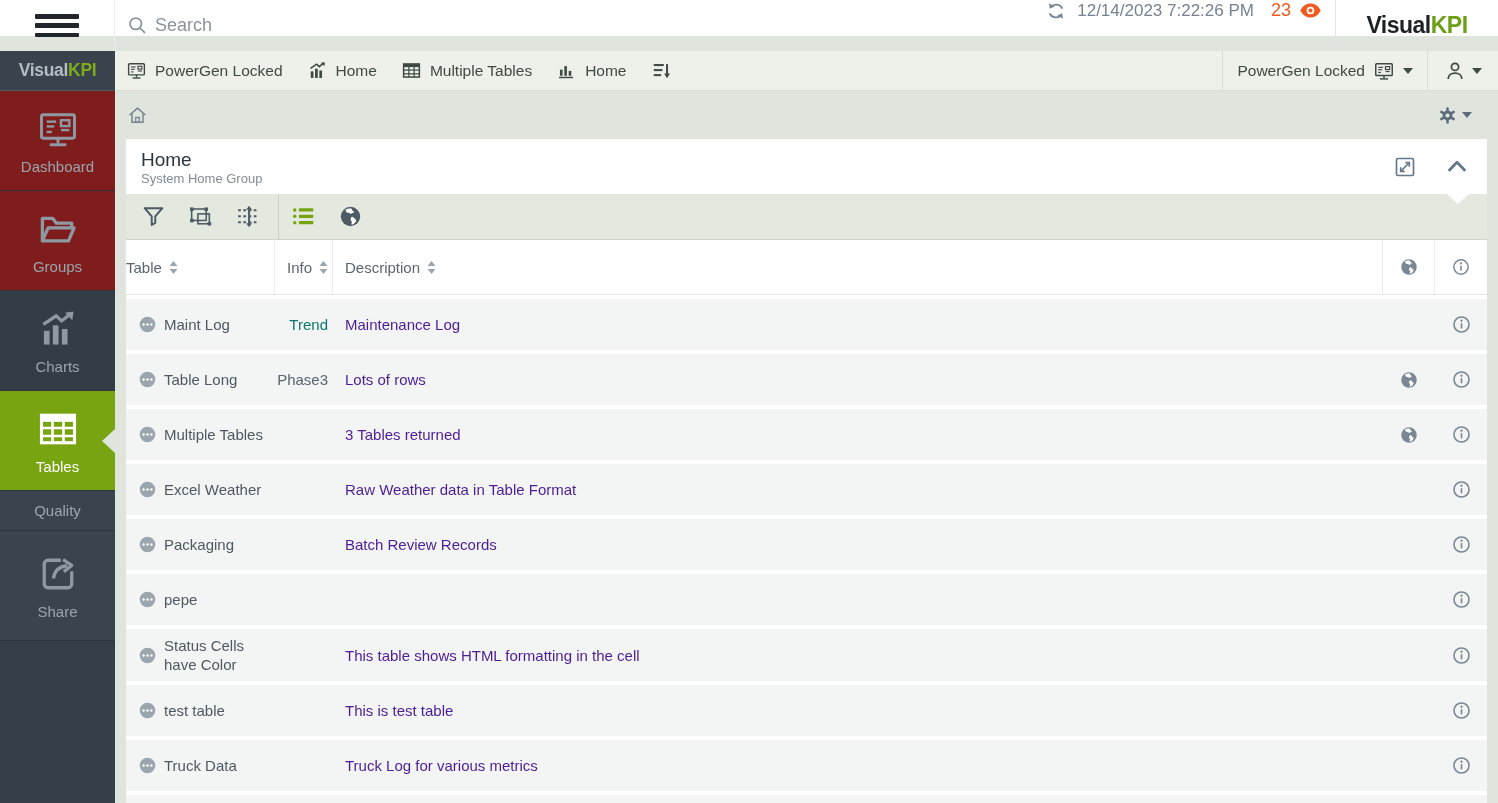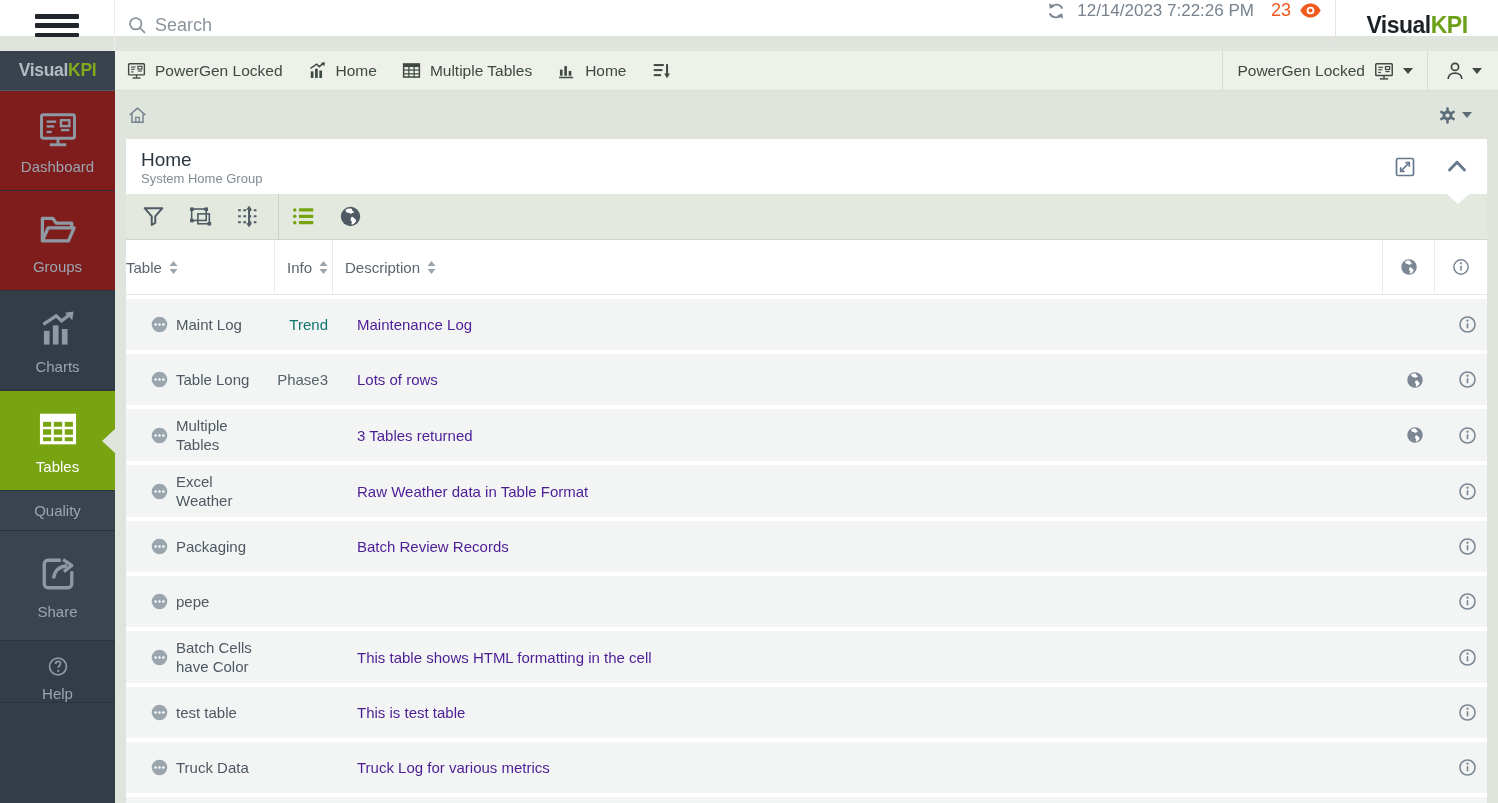--- a/index.html
+++ b/index.html
@@ -92,21 +92,21 @@
   .th.no-border { border-right:none; }
   .th-table { }
   .th-info { padding-left:12px; }
   .th-desc { padding-left:12px;align-items:center; }
   .th-center { justify-content:center; }
   .sort-ar { width:9px; height:15px; color:#9aa5ae; cursor:pointer; flex:none; }
   .th-ic { width:20px; height:20px; color:#7b8794; }
 
   .tbody { background:#fff; padding-top:4px; }
   .trow { display:grid; grid-template-columns:149px 58px 1fr 52px 52px; background:#f3f5f5; min-height:51px; margin-bottom:4px; cursor:pointer; }
-  .cell { display:flex; align-items:center;margin-left:12px; }
+  .cell { display:flex; align-items:center; }
   .c-name { padding:7px 4px 7px 13px; gap:8px; }
   .c-name .ellipsis-ic { width:17px; height:17px; flex:none; }
   .c-name .row-name { font-size:15px; color:#4e5862; line-height:19px; }
   .c-info { justify-content:flex-end; padding-right:5px; font-size:15px; color:#58636d; text-align:right; }
   .c-info .link { color:#0f766e; cursor:pointer; }
   .c-desc { padding-left:12px; font-size:15px; color:#4c1d95; }
   .c-center { justify-content:center; }
   .row-globe { width:20px; height:20px; color:#7b8894; }
   .row-info-ic { width:21px; height:21px; color:#7b8894; cursor:pointer; }
   .partial-row { height:8px; background:#f3f5f5; }
@@ -336,26 +336,20 @@
     </div>
     <div class="nav-item shade-c h40">
       <span class="nav-label">Quality</span>
     </div>
     <div class="nav-item shade-c h110">
       <svg class="nav-ic">
           <use href="#i-share"></use>
         </svg>
       <span class="nav-label">Share</span>
     </div>
-    <div class="nav-item shade-b hrest">
-      <svg class="nav-ic">
-          <use href="#i-help"></use>
-        </svg>
-      <span class="nav-label">Help</span>
-    </div>
   </nav>
 
   <div class="tabbar">
     <div class="tabs-left">
       <div class="tab">
         <svg>
             <use href="#i-monitor"></use>
           </svg>
         <span class="tab-label">PowerGen Locked</span>
       </div>
@@ -631,21 +625,21 @@
                 <use href="#i-info"></use>
               </svg>
     </div>
   </div>
 
   <div class="trow">
     <div class="cell c-name">
       <svg class="ellipsis-ic">
                 <use href="#i-ellipsis"></use>
               </svg>
-      <span class="row-name">Batch Cells have Color</span>
+      <span class="row-name">Status Cells have Color</span>
     </div>
     <div class="cell c-info">
       <span></span>
     </div>
     <div class="cell c-desc">
       <span>This table shows HTML formatting in the cell</span>
     </div>
     <div class="cell c-center">
       <svg class="row-globe" style="visibility: hidden;">
                 <use href="#i-globe"></use>

